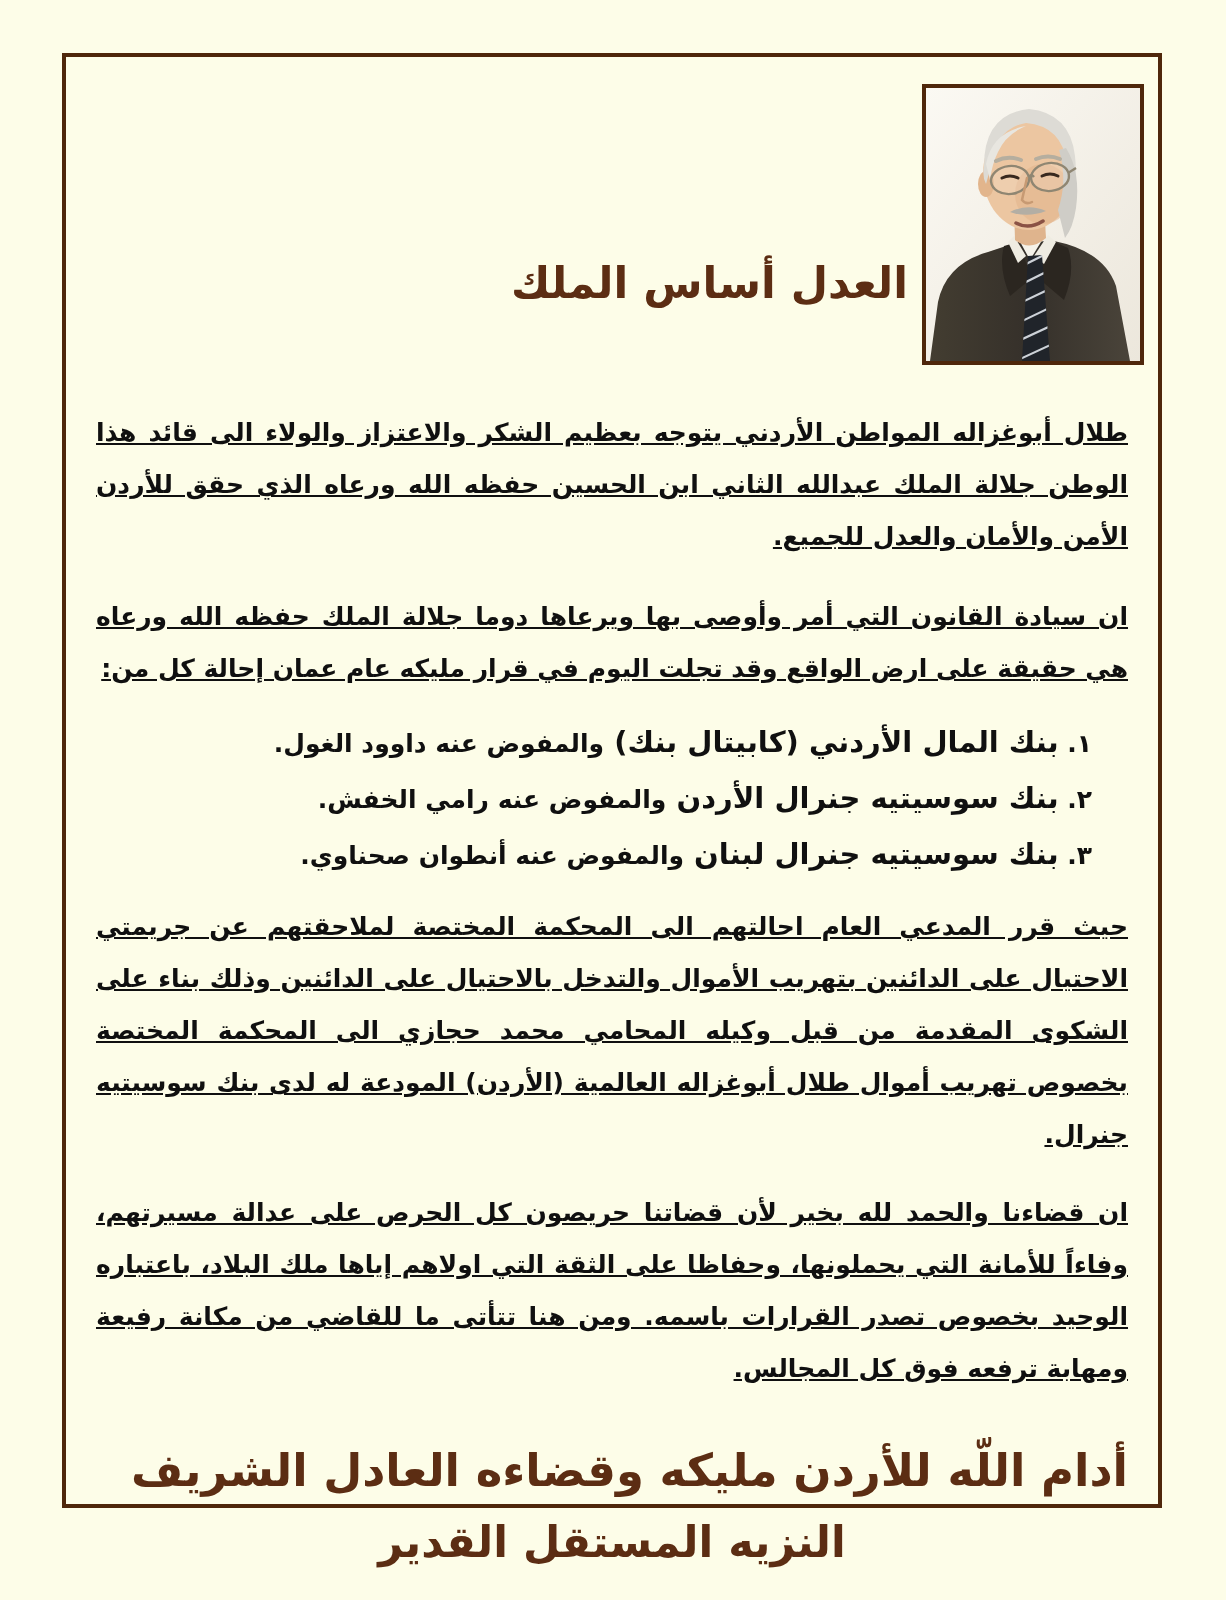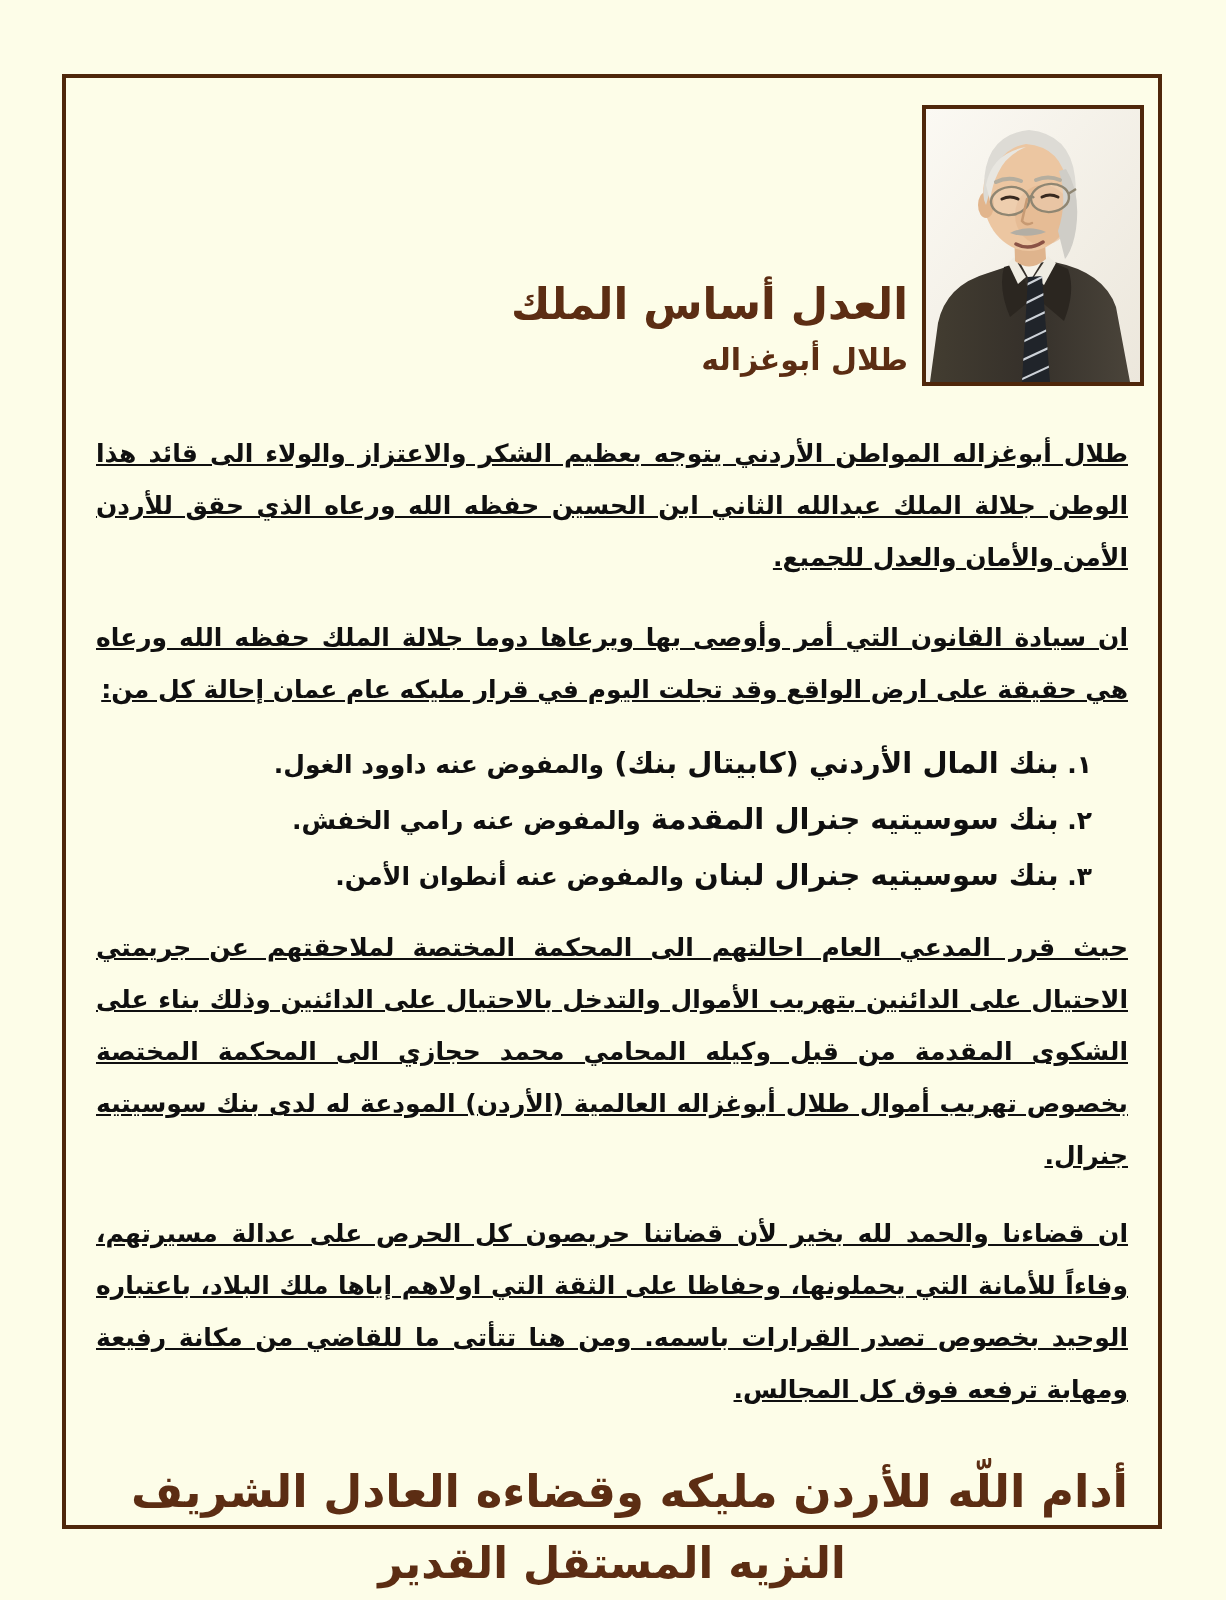--- a/index.html
+++ b/index.html
@@ -7,21 +7,21 @@
   .page {
     position:relative;
     width:1226px; height:1600px;
     background:#FDFDE8;
     font-family:"DejaVu Sans", sans-serif;
     overflow:hidden;
     direction:rtl;
   }
   .frame {
     position:absolute;
-    left:62px; top:74px;
+    left:62px; top:53px;
     width:1100px; height:1455px;
     border:4px solid #4F270B;
   }
   
   .header { position:relative; height:344px; }
   .portrait {
     position:absolute; top:27px; right:14px;
     width:222px; height:281px;
     border:4px solid #4F270B;
     background:#f6f3ec;
@@ -70,21 +70,20 @@
 </style>
 </head>
 <body>
 
 <div class="page">
   <div class="frame">
 
     <div class="header">
       <div class="titles">
         <div class="doc-title">العدل أساس الملك</div>
-        <div class="doc-author">طلال أبوغزاله</div>
       </div>
 
       <div class="portrait">
         <svg viewBox="0 0 214 273" xmlns="http://www.w3.org/2000/svg" preserveAspectRatio="xMidYMid slice">
           <defs>
             <linearGradient id="pbg" x1="0" y1="0" x2="1" y2="1">
               <stop offset="0" stop-color="#fbf9f3"></stop>
               <stop offset="1" stop-color="#ece7dc"></stop>
             </linearGradient>
             <linearGradient id="suit" x1="0" y1="0" x2="1" y2="0">
@@ -154,24 +153,24 @@
 
     <div class="body-text">
       <p class="para para-1">طلال أبوغزاله المواطن الأردني يتوجه بعظيم الشكر والاعتزاز والولاء الى قائد هذا الوطن جلالة الملك عبدالله الثاني ابن الحسين حفظه الله ورعاه الذي حقق للأردن الأمن والأمان والعدل للجميع.</p>
       <p class="para para-2">ان سيادة القانون التي أمر وأوصى بها ويرعاها دوما جلالة الملك حفظه الله ورعاه هي حقيقة على ارض الواقع وقد تجلت اليوم في قرار مليكه عام عمان إحالة كل من:</p>
 
       <ul class="banks">
         <li>
           <span class="bank-num">١. </span><span class="bank-name">بنك المال الأردني (كابيتال بنك) </span><span class="bank-agent">والمفوض عنه داوود الغول.</span>
         </li>
         <li>
-          <span class="bank-num">٢. </span><span class="bank-name">بنك سوسيتيه جنرال المقدمة </span><span class="bank-agent">والمفوض عنه رامي الخفش.</span>
+          <span class="bank-num">٢. </span><span class="bank-name">بنك سوسيتيه جنرال الأردن </span><span class="bank-agent">والمفوض عنه رامي الخفش.</span>
         </li>
         <li>
-          <span class="bank-num">٣. </span><span class="bank-name">بنك سوسيتيه جنرال لبنان </span><span class="bank-agent">والمفوض عنه أنطوان الأمن.</span>
+          <span class="bank-num">٣. </span><span class="bank-name">بنك سوسيتيه جنرال لبنان </span><span class="bank-agent">والمفوض عنه أنطوان صحناوي.</span>
         </li>
       </ul>
 
       <p class="para para-3">حيث قرر المدعي العام احالتهم الى المحكمة المختصة لملاحقتهم عن جريمتي الاحتيال على الدائنين بتهريب الأموال والتدخل بالاحتيال على الدائنين وذلك بناء على الشكوى المقدمة من قبل وكيله المحامي محمد حجازي الى المحكمة المختصة بخصوص تهريب أموال طلال أبوغزاله العالمية (الأردن) المودعة له لدى بنك سوسيتيه جنرال.</p>
       <p class="para para-4">ان قضاءنا والحمد لله بخير لأن قضاتنا حريصون كل الحرص على عدالة مسيرتهم، وفاءاً للأمانة التي يحملونها، وحفاظا على الثقة التي اولاهم إياها ملك البلاد، باعتباره الوحيد بخصوص تصدر القرارات باسمه. ومن هنا تتأتى ما للقاضي من مكانة رفيعة ومهابة ترفعه فوق كل المجالس.</p>
 
       <div class="footer">
         <div class="footer-line1">أدام اللّه للأردن مليكه وقضاءه العادل الشريف</div>
         <div class="footer-line2">النزيه المستقل القدير</div>
       </div>

